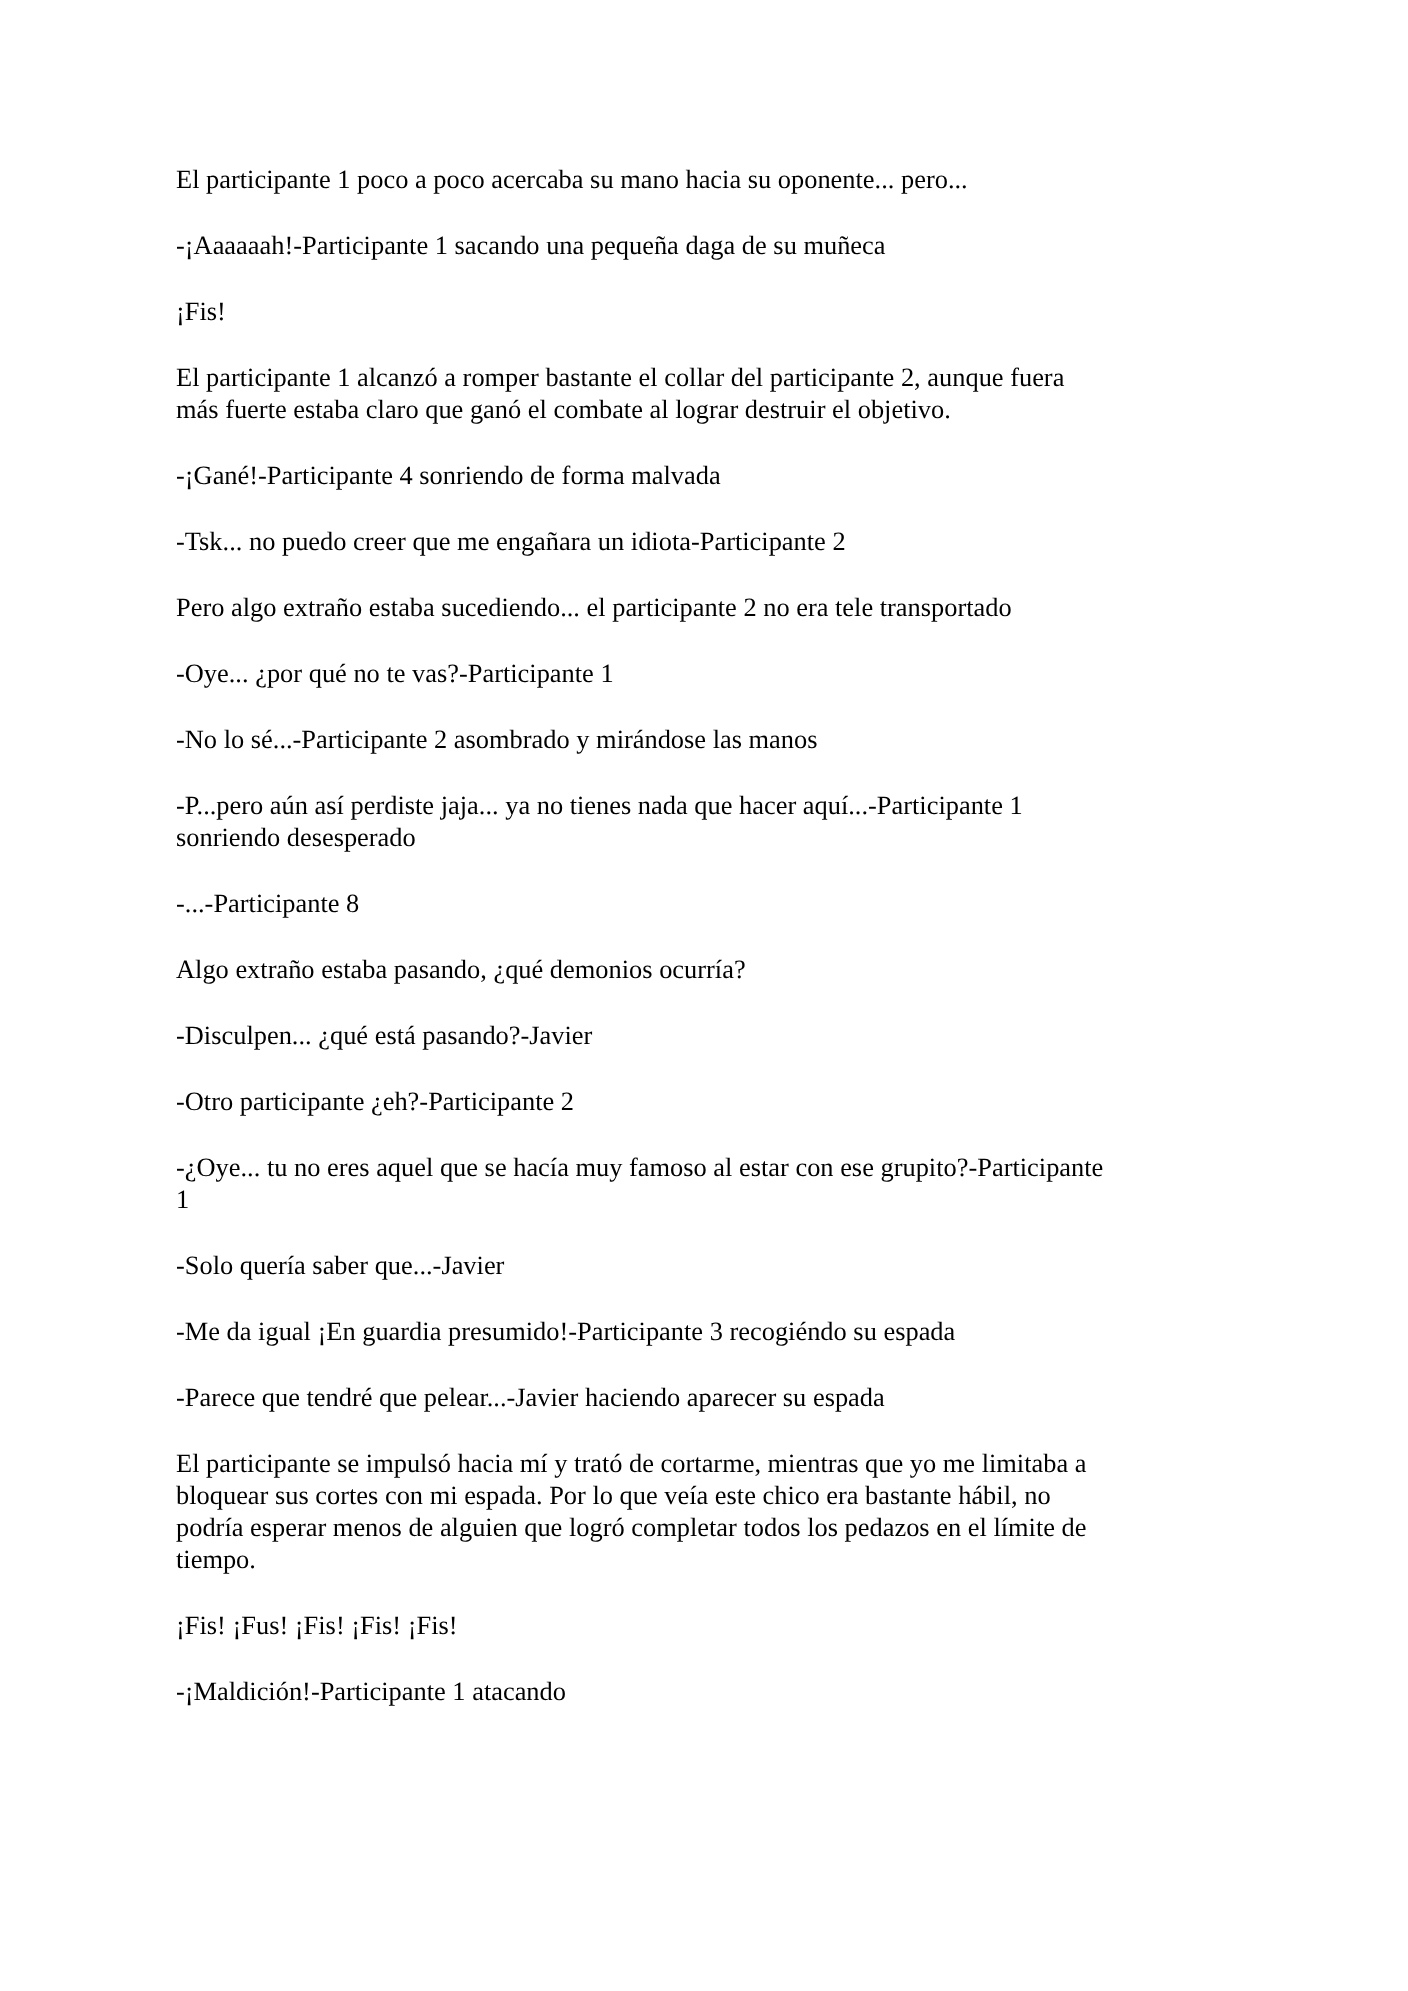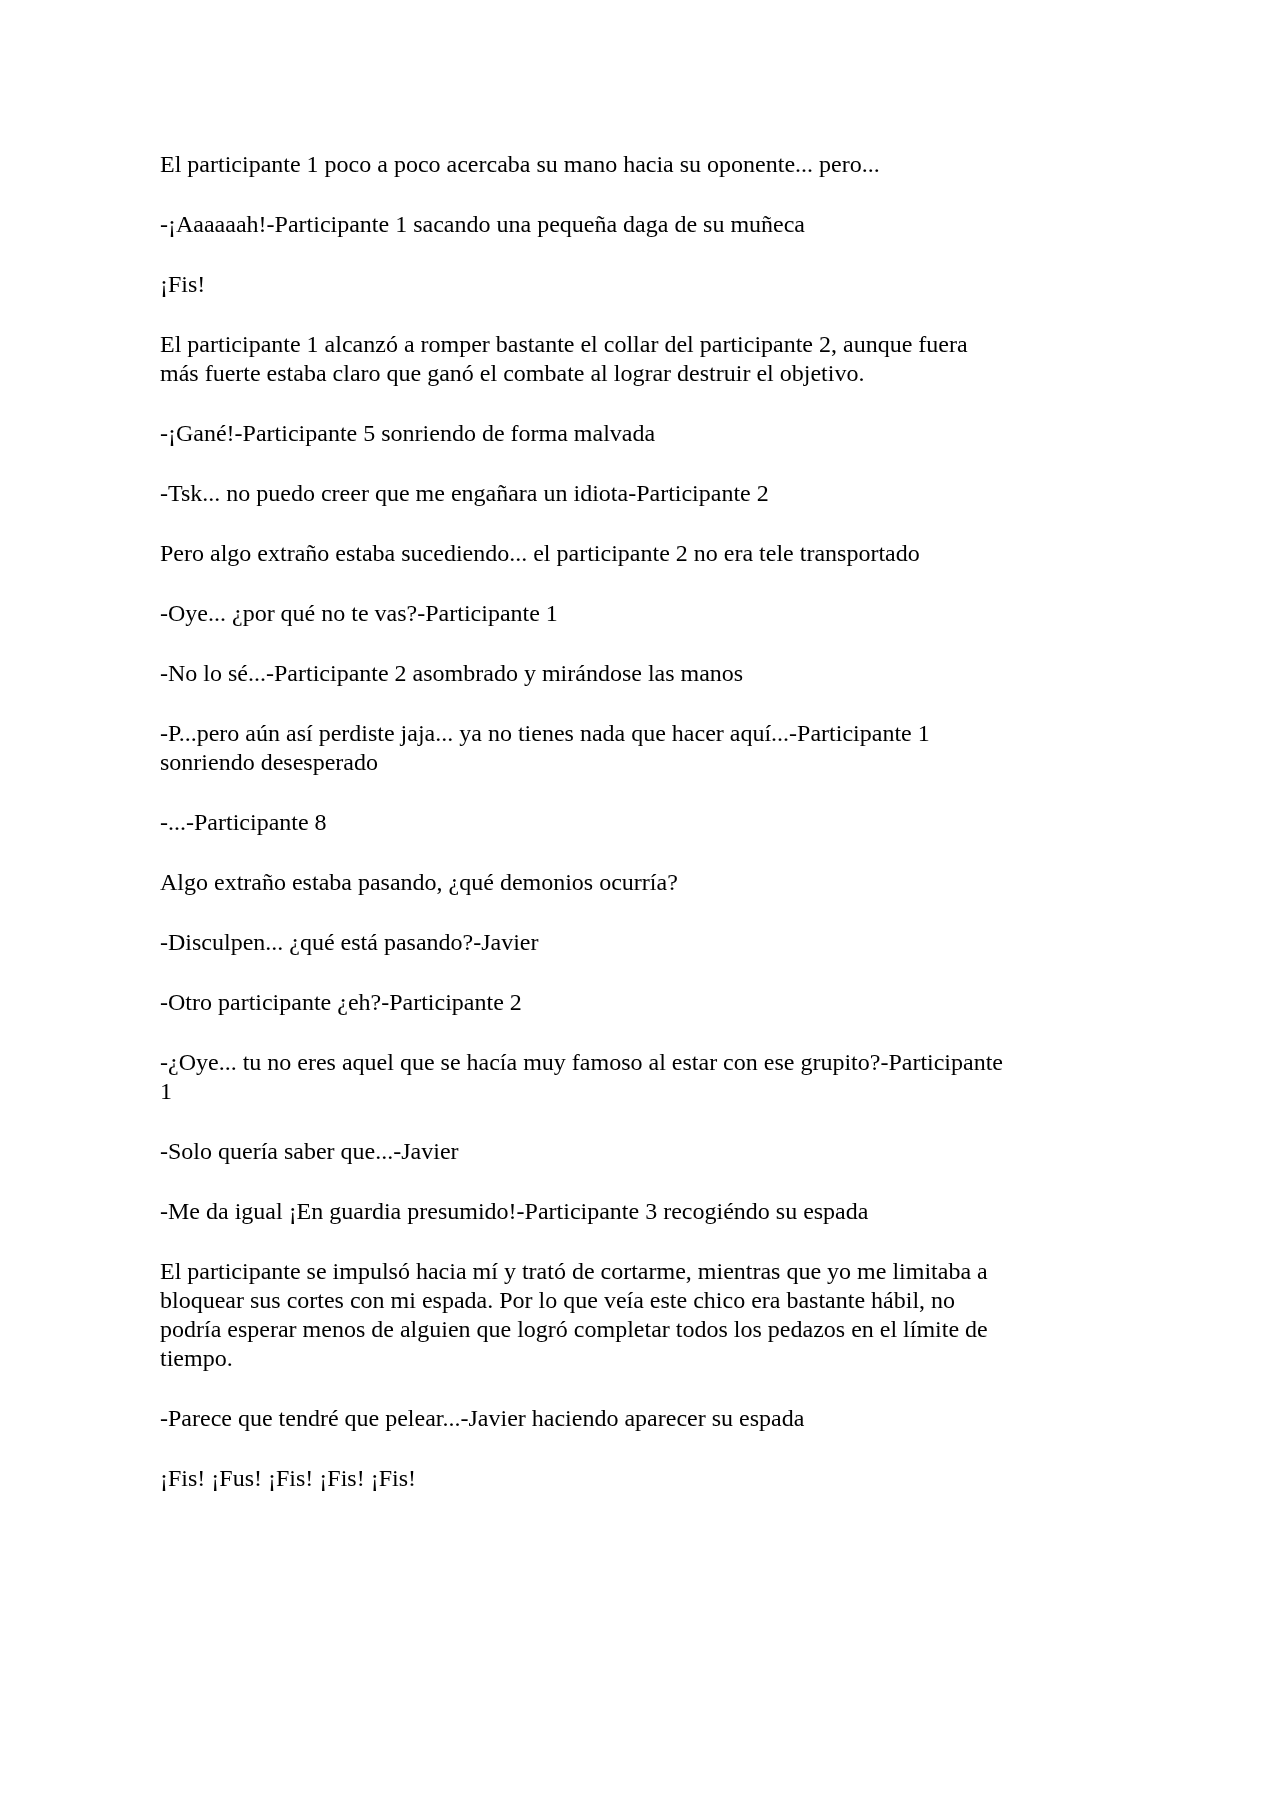--- a/index.html
+++ b/index.html
@@ -31,34 +31,35 @@
 </style>
 </head>
 <body>
 
 <div class="page">
   <p class="doc-paragraph">El participante 1 poco a poco acercaba su mano hacia su oponente... pero...</p>
   <p class="doc-paragraph">-¡Aaaaaah!-Participante 1 sacando una pequeña daga de su muñeca</p>
   <p class="doc-paragraph">¡Fis!</p>
   <p class="doc-paragraph">El participante 1 alcanzó a romper bastante el collar del participante 2, aunque fuera
 más fuerte estaba claro que ganó el combate al lograr destruir el objetivo.</p>
-  <p class="doc-paragraph">-¡Gané!-Participante 5 sonriendo de forma malvada</p>
+  <p class="doc-paragraph">-¡Gané!-Participante 4 sonriendo de forma malvada</p>
   <p class="doc-paragraph">-Tsk... no puedo creer que me engañara un idiota-Participante 2</p>
   <p class="doc-paragraph">Pero algo extraño estaba sucediendo... el participante 2 no era tele transportado</p>
   <p class="doc-paragraph">-Oye... ¿por qué no te vas?-Participante 1</p>
   <p class="doc-paragraph">-No lo sé...-Participante 2 asombrado y mirándose las manos</p>
   <p class="doc-paragraph">-P...pero aún así perdiste jaja... ya no tienes nada que hacer aquí...-Participante 1
 sonriendo desesperado</p>
   <p class="doc-paragraph">-...-Participante 8</p>
   <p class="doc-paragraph">Algo extraño estaba pasando, ¿qué demonios ocurría?</p>
   <p class="doc-paragraph">-Disculpen... ¿qué está pasando?-Javier</p>
   <p class="doc-paragraph">-Otro participante ¿eh?-Participante 2</p>
   <p class="doc-paragraph">-¿Oye... tu no eres aquel que se hacía muy famoso al estar con ese grupito?-Participante
 1</p>
   <p class="doc-paragraph">-Solo quería saber que...-Javier</p>
   <p class="doc-paragraph">-Me da igual ¡En guardia presumido!-Participante 3 recogiéndo su espada</p>
+  <p class="doc-paragraph">-Parece que tendré que pelear...-Javier haciendo aparecer su espada</p>
   <p class="doc-paragraph">El participante se impulsó hacia mí y trató de cortarme, mientras que yo me limitaba a
 bloquear sus cortes con mi espada. Por lo que veía este chico era bastante hábil, no
 podría esperar menos de alguien que logró completar todos los pedazos en el límite de
 tiempo.</p>
-  <p class="doc-paragraph">-Parece que tendré que pelear...-Javier haciendo aparecer su espada</p>
   <p class="doc-paragraph">¡Fis! ¡Fus! ¡Fis! ¡Fis! ¡Fis!</p>
+  <p class="doc-paragraph">-¡Maldición!-Participante 1 atacando</p>
 </div>
 
 </body></html>

